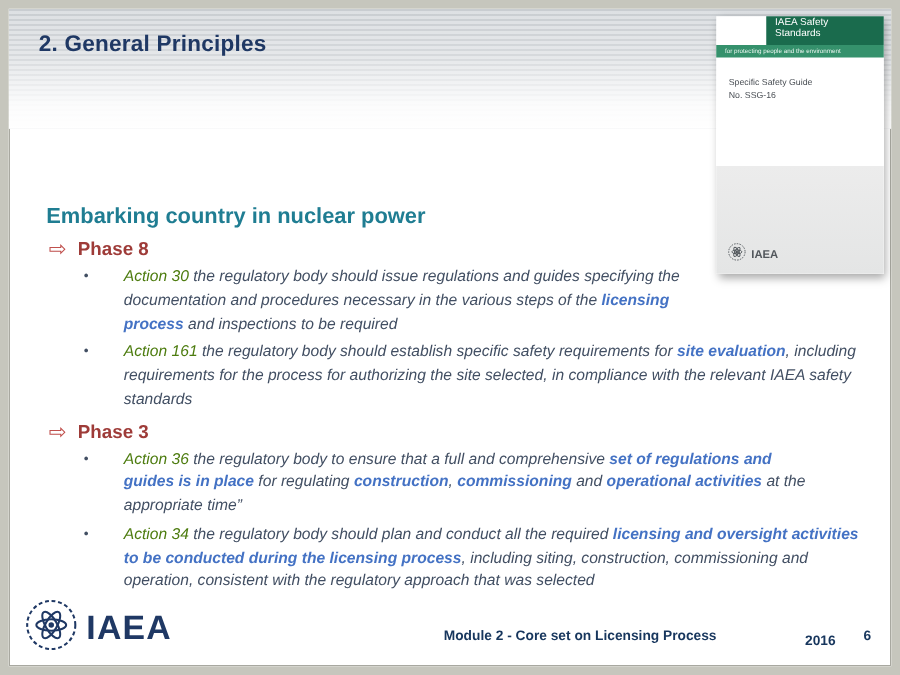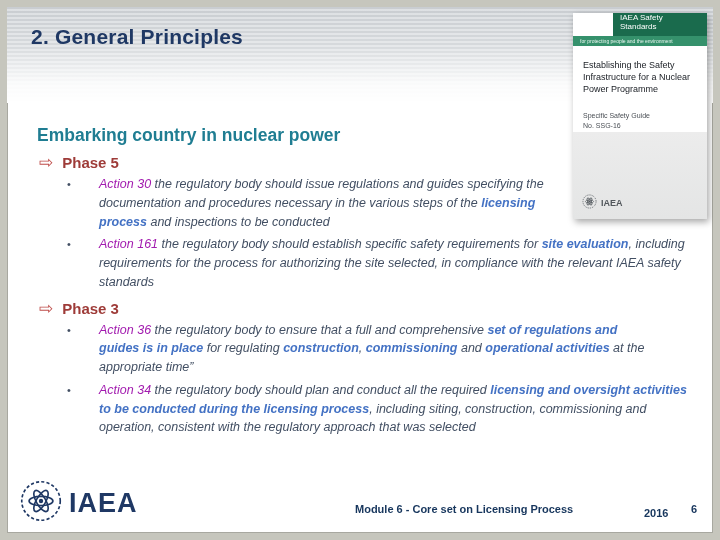--- a/index.html
+++ b/index.html
@@ -14,56 +14,56 @@
 
   
   .header-band {
     position:absolute; top:0; left:0; right:0; height:96px;
     background:
       linear-gradient(180deg, rgba(255,255,255,0) 0%, rgba(255,255,255,0.25) 40%, rgba(255,255,255,0.9) 80%, #ffffff 100%),
       repeating-linear-gradient(180deg, #c9cdd1 0px, #c9cdd1 2px, #dde0e3 2px, #dde0e3 4px);
   }
   .slide-title {
     position:absolute; top:18px; left:24px;
-    font-size:21px; font-weight:bold; color:#1f3864; letter-spacing:0.2px;
+    font-size:18px; font-weight:bold; color:#1f3864; letter-spacing:0.2px;
   }
 
   
   .cover {
     position:absolute; top:6px; right:6px; width:134px; height:206px;
     background:linear-gradient(180deg,#ffffff 0%, #ffffff 58%, #ececec 58%, #e4e5e5 100%);
     box-shadow:2px 3px 7px rgba(0,0,0,0.35);
     font-style:normal; z-index:5;
   }
   .cover-top { background:#1a6b4d; color:#ffffff; font-size:8px; font-weight:normal; padding:0 7px 5px 7px;margin-left:40px; }
   .cover-strip { background:#35916c; color:#eaf5ef; font-size:5px; padding:2px 7px; }
   .cover-title { font-size:9px; color:#20242a; padding:13px 10px 0 10px; line-height:1.35; }
   .cover-guide { font-size:7px; color:#4a4f55; padding:16px 10px 0 10px; line-height:1.4; }
   .cover-logo { position:absolute; bottom:8px; left:9px; display:flex; align-items:center; gap:4px;
                 color:#52575c; font-size:9px; font-weight:bold; }
 
   
   .content { position:absolute; top:118px; left:30px; right:12px; }
-  .heading { font-size:17.5px; font-weight:bold; color:#1f7d92; margin-bottom:8px; }
+  .heading { font-size:17.5px; font-weight:bold; color:#1f7d92; margin-bottom:8px;margin-top:37px; }
 
   .phase { display:flex; align-items:center; gap:9px; margin:8px 0 4px 2px;
            font-weight:bold; font-size:15px; color:#9e3b38; }
   .phase .arrow { color:#c0504d; font-size:17px; font-weight:normal; line-height:1; }
 
   .bullet { display:flex; margin:3px 0 4px 30px;
             font-size:12.5px; font-style:italic; color:#424f63; line-height:1.5; }
   .bullet .dot { width:32px; flex:0 0 32px; font-size:11px; padding-top:1px; font-style:normal; }
   .bullet .text { flex:0 1 auto; }
   .b1 .text { max-width:480px; }
   .b2 .text { max-width:600px; }
   .b3 .text { max-width:560px; }
   .b4 .text { max-width:605px; }
 
   .seg-body { color:inherit; }
-  .seg-action { color:#a21caf; }
+  .seg-action { color:#4d7c0f; }
   .seg-hl { color:#4472c4; font-weight:bold; }
 
   
   .footer-logo { position:absolute; left:12px; bottom:6px; display:flex; align-items:center; gap:6px; }
   .iaea-text { font-size:27px; font-weight:bold; color:#1f3864; letter-spacing:1px; }
   .footer-module { position:absolute; left:348px; bottom:18px; font-size:11px; font-weight:bold; color:#17365d; }
   .footer-year { position:absolute; left:637px; bottom:14px; font-size:11px; font-weight:bold; color:#17365d; }
   .footer-page { position:absolute; right:16px; bottom:18px; font-size:11px; font-weight:bold; color:#17365d; }
 </style>
 </head>
@@ -71,21 +71,20 @@
 
 <div class="slide">
 
   <div class="header-band">
     <h1 class="slide-title">2. General Principles</h1>
   </div>
 
   <div class="cover">
     <div class="cover-top">IAEA Safety Standards</div>
     <div class="cover-strip">for protecting people and the environment</div>
-    <div class="cover-title">Establishing the Safety Infrastructure for a Nuclear Power Programme</div>
     <div class="cover-guide">
       <div>Specific Safety Guide</div>
       <div>No. SSG-16</div>
     </div>
     <div class="cover-logo">
       <span>
         <svg width="15" height="15" viewBox="0 0 48 48">
           <g fill="none" stroke="#52575c" stroke-width="2.4">
             <circle cx="24" cy="24" r="21" stroke-dasharray="4 3"></circle>
             <ellipse cx="24" cy="24" rx="13" ry="5"></ellipse>
@@ -97,25 +96,25 @@
       </span>
       <span>IAEA</span>
     </div>
   </div>
 
   <div class="content">
     <h2 class="heading">Embarking country in nuclear power</h2>
 
     <div class="phase">
       <span class="arrow">⇨</span>
-      <span>Phase 5</span>
+      <span>Phase 8</span>
     </div>
     <div class="bullet b1">
       <span class="dot">•</span>
-      <span class="text"><span class="seg-action">Action 30</span><span class="seg-body"> the regulatory body should issue regulations and guides specifying the documentation and procedures necessary in the various steps of the </span><span class="seg-hl">licensing process</span><span class="seg-body"> and inspections to be conducted</span></span>
+      <span class="text"><span class="seg-action">Action 30</span><span class="seg-body"> the regulatory body should issue regulations and guides specifying the documentation and procedures necessary in the various steps of the </span><span class="seg-hl">licensing process</span><span class="seg-body"> and inspections to be required</span></span>
     </div>
     <div class="bullet b2">
       <span class="dot">•</span>
       <span class="text"><span class="seg-action">Action 161</span><span class="seg-body"> the regulatory body should establish specific safety requirements for </span><span class="seg-hl">site evaluation</span><span class="seg-body">, including requirements for the process for authorizing the site selected, in compliance with the relevant IAEA safety standards</span></span>
     </div>
 
     <div class="phase">
       <span class="arrow">⇨</span>
       <span>Phase 3</span>
     </div>
@@ -136,17 +135,17 @@
           <circle cx="24" cy="24" r="21" stroke-dasharray="3.4 2.4"></circle>
           <ellipse cx="24" cy="24" rx="13" ry="5"></ellipse>
           <ellipse cx="24" cy="24" rx="13" ry="5" transform="rotate(60 24 24)"></ellipse>
           <ellipse cx="24" cy="24" rx="13" ry="5" transform="rotate(120 24 24)"></ellipse>
         </g>
         <circle cx="24" cy="24" r="2.4" fill="#1f3864"></circle>
       </svg>
     </span>
     <span class="iaea-text">IAEA</span>
   </div>
-  <span class="footer-module">Module 6 - Core set on Licensing Process</span>
+  <span class="footer-module">Module 2 - Core set on Licensing Process</span>
   <span class="footer-year">2016</span>
   <span class="footer-page">6</span>
 
 </div>
 
 </body></html>

